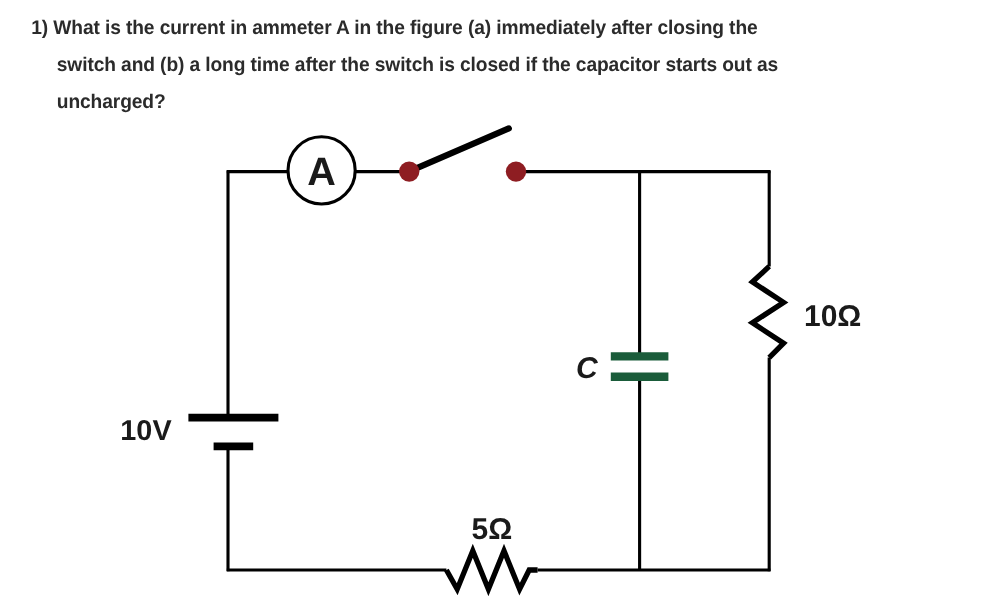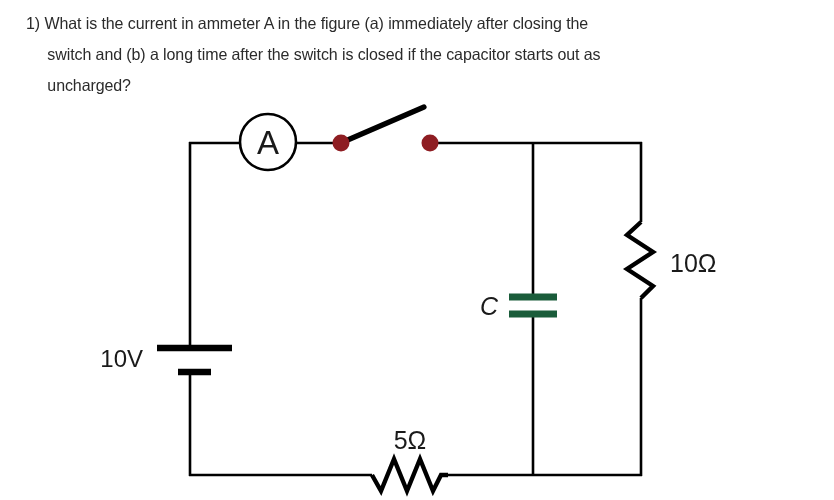--- a/index.html
+++ b/index.html
@@ -14,20 +14,21 @@
     overflow: hidden;
     font-family: "Liberation Sans", sans-serif;
     color: #231f20;
   }
 
   #page-root {
     position: absolute;
     left: 0; top: 0;
     width: 834px;
     height: 364px;
+    font-weight: bold;
   }
 
   
   .question-block {
     position: absolute;
     left: 26px;
     top: 8px;
     width: 790px;
   }
   .q-line {

